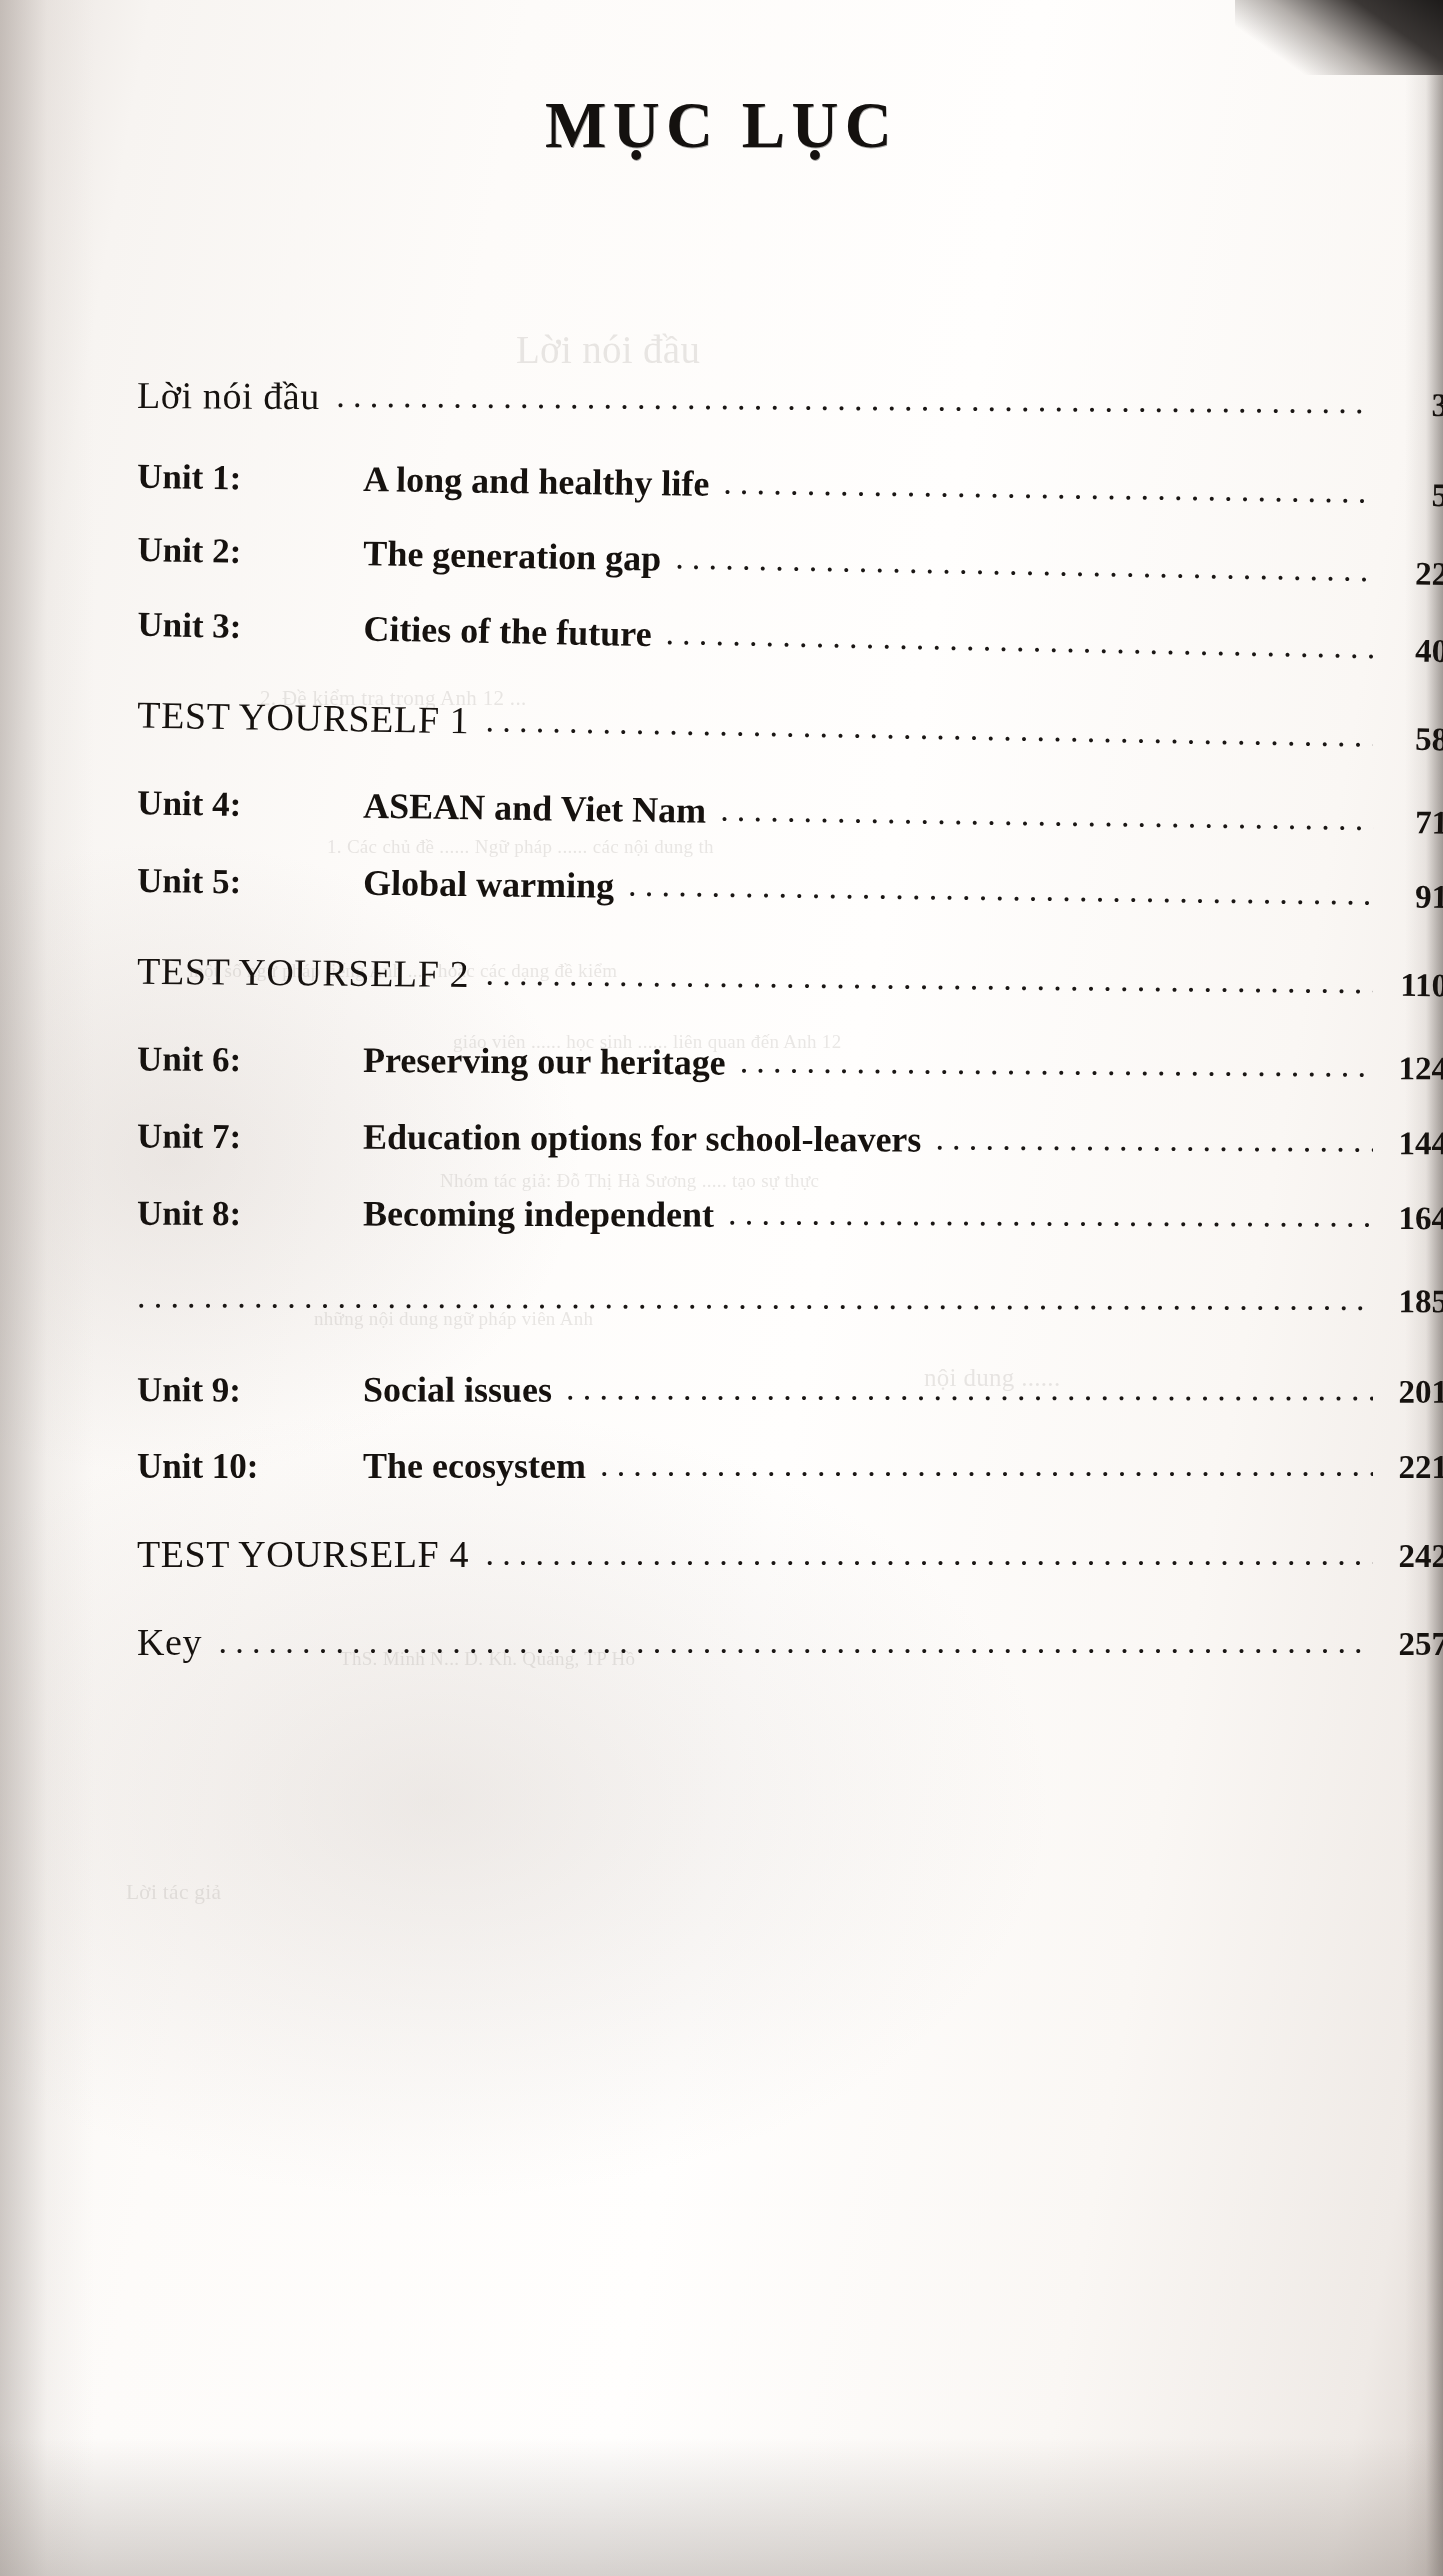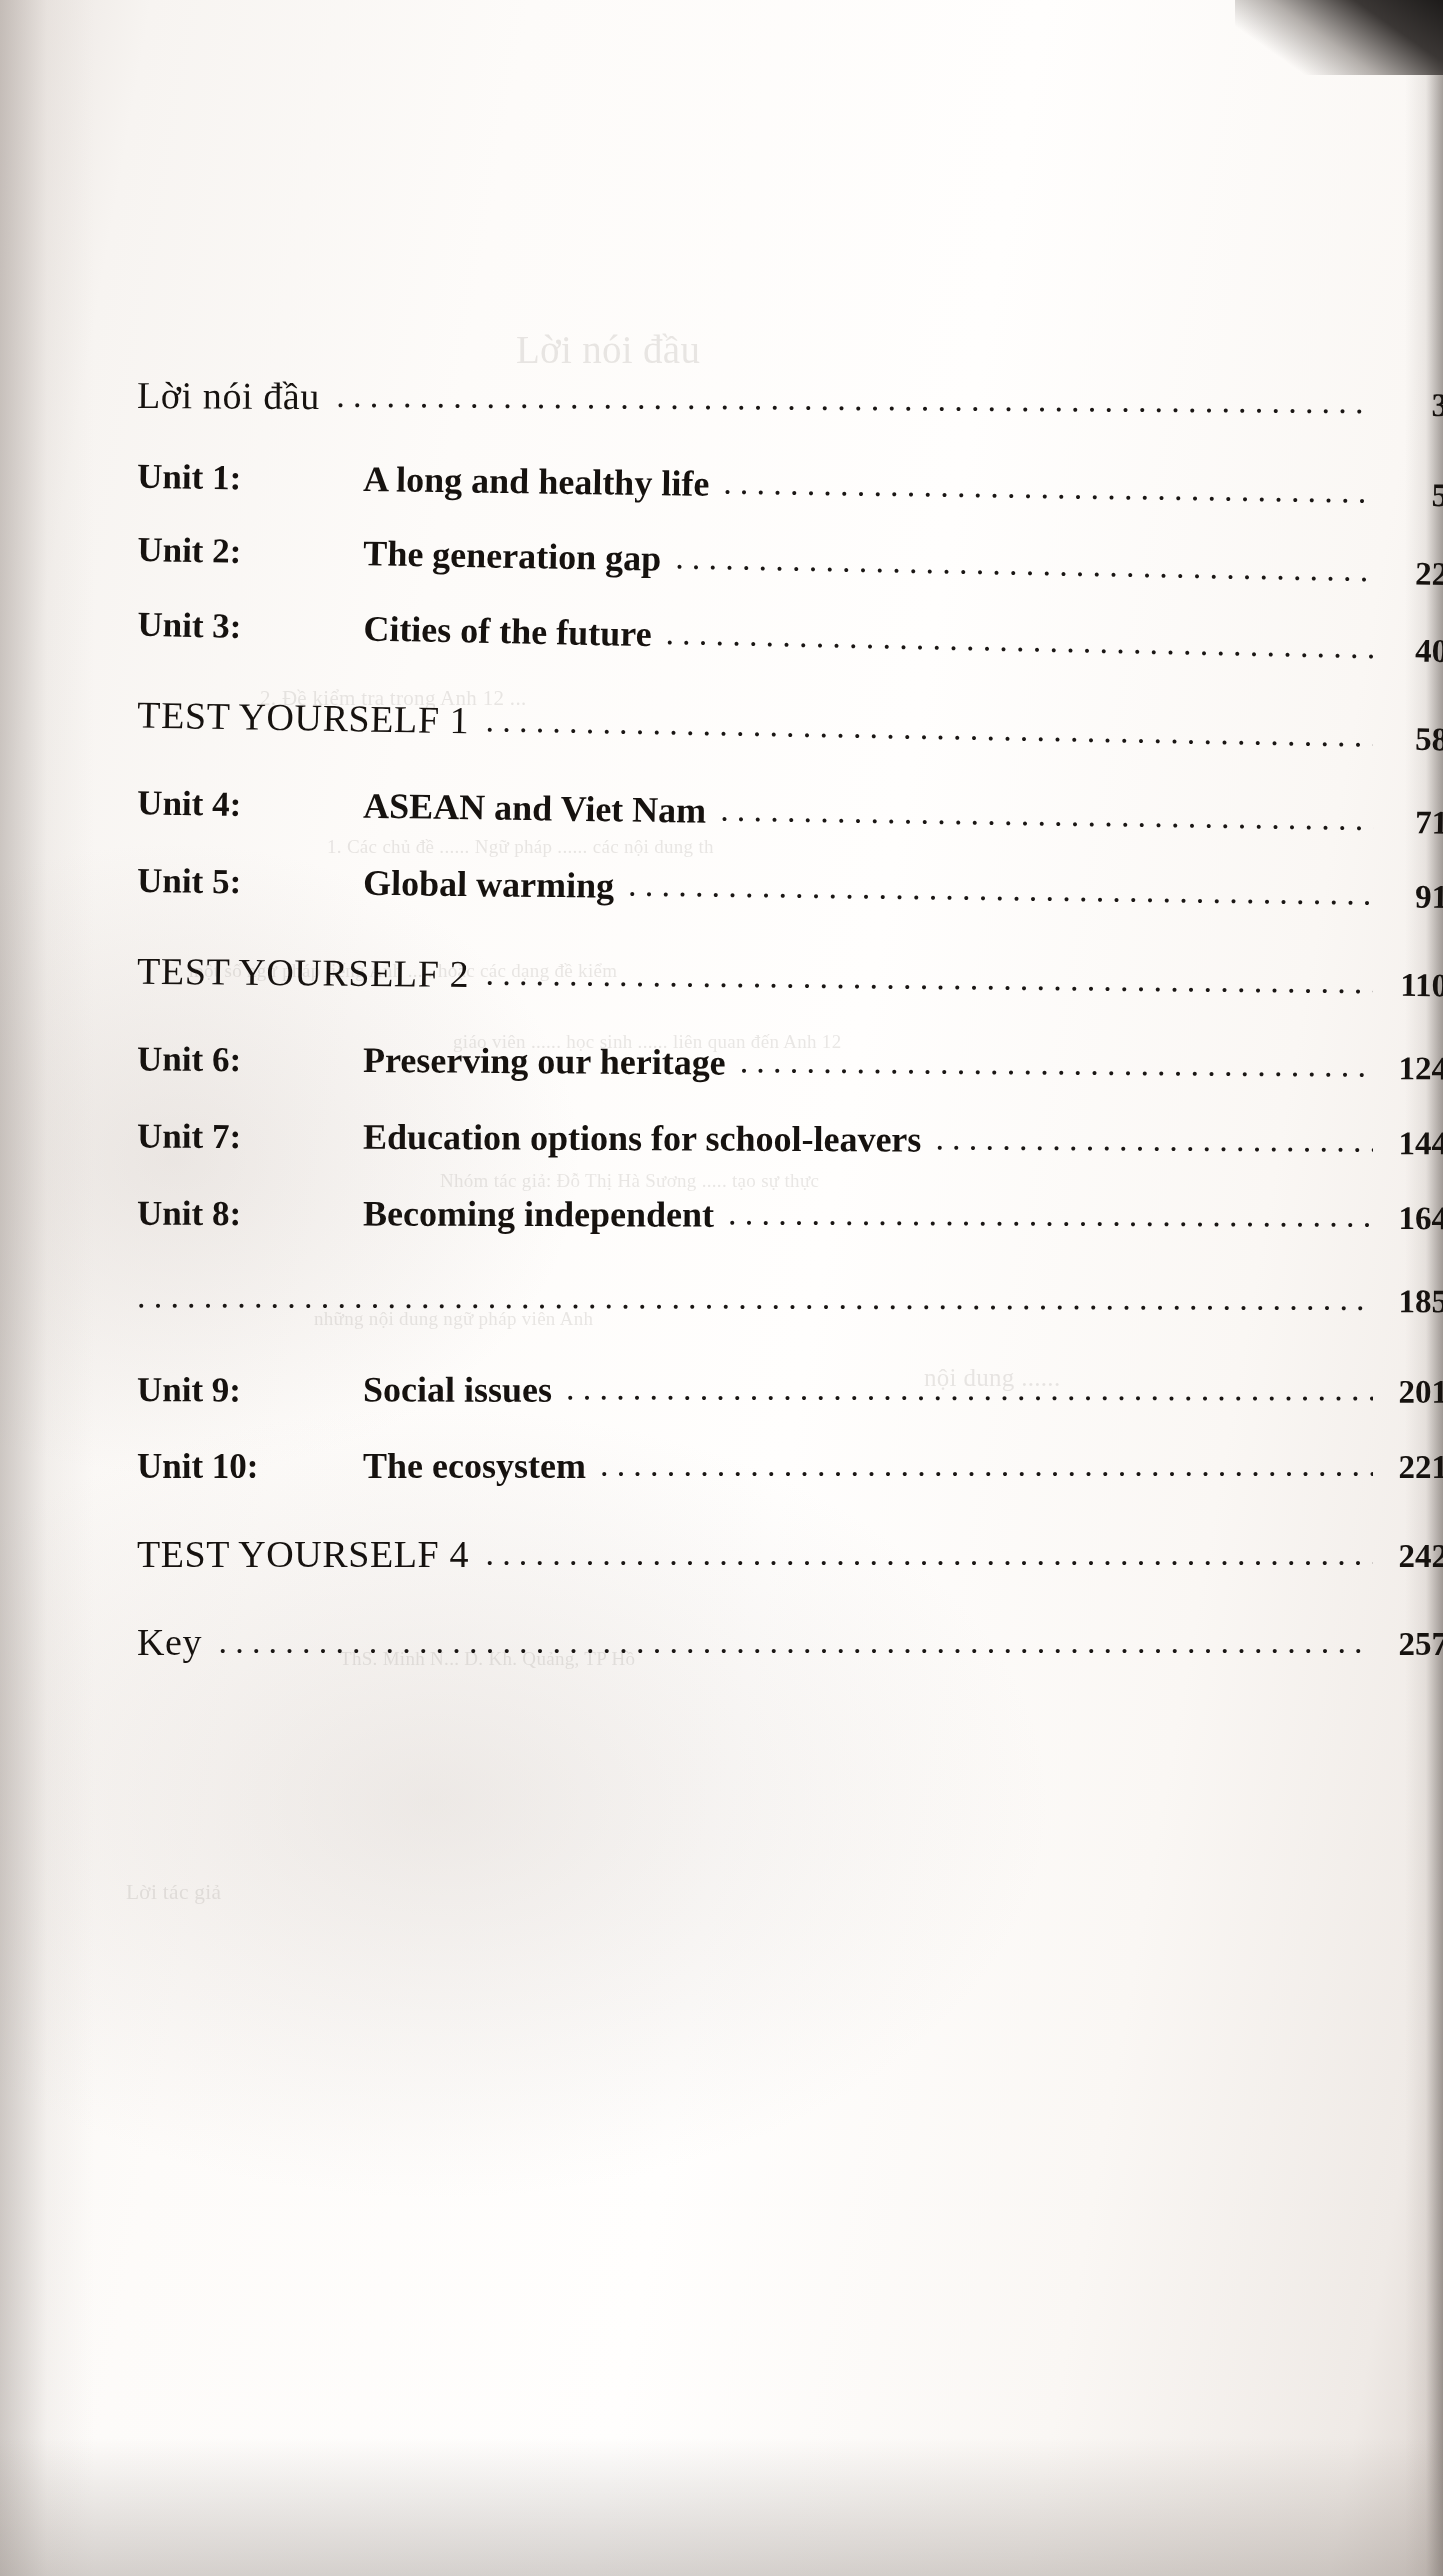--- a/index.html
+++ b/index.html
@@ -184,20 +184,21 @@
       <div class="bleed" style="left: 327px; top: 836px; font-size: 19px;">1. Các chủ đề ...... Ngữ pháp ...... các nội dung th</div>
       <div class="bleed" style="left: 189px; top: 960px; font-size: 19px;">một số ngữ pháp tiếng Anh ..... hoặc các dạng đề kiểm</div>
       <div class="bleed" style="left: 453px; top: 1031px; font-size: 19px;">giáo viên ...... học sinh ...... liên quan đến Anh 12</div>
       <div class="bleed" style="left: 440px; top: 1170px; font-size: 19px;">Nhóm tác giả: Đỗ Thị Hà Sương ..... tạo sự thực</div>
       <div class="bleed" style="left: 314px; top: 1308px; font-size: 19px;">những nội dung ngữ pháp viên Anh</div>
       <div class="bleed" style="left: 924px; top: 1364px; font-size: 25px;">nội dung ......</div>
       <div class="bleed" style="left: 340px; top: 1648px; font-size: 19px;">ThS. Minh N...      D. Kh. Quảng, TP Hồ</div>
       <div class="bleed" style="left: 126px; top: 1880px; font-size: 21.4px;">Lời tác giả</div>
     </div>
 
+  <div class="title">MỤC LỤC</div>
 
   <div class="toc" id="toc-list">
       <div class="row skew0">
         <div class="inner">
           <span class="unit wide-label">Lời nói đầu</span>
           <span class="dots">............................................................................................................................................................</span>
           <span class="pg">3</span>
         </div>
       </div>
       <div class="row skew1 gap-md">

